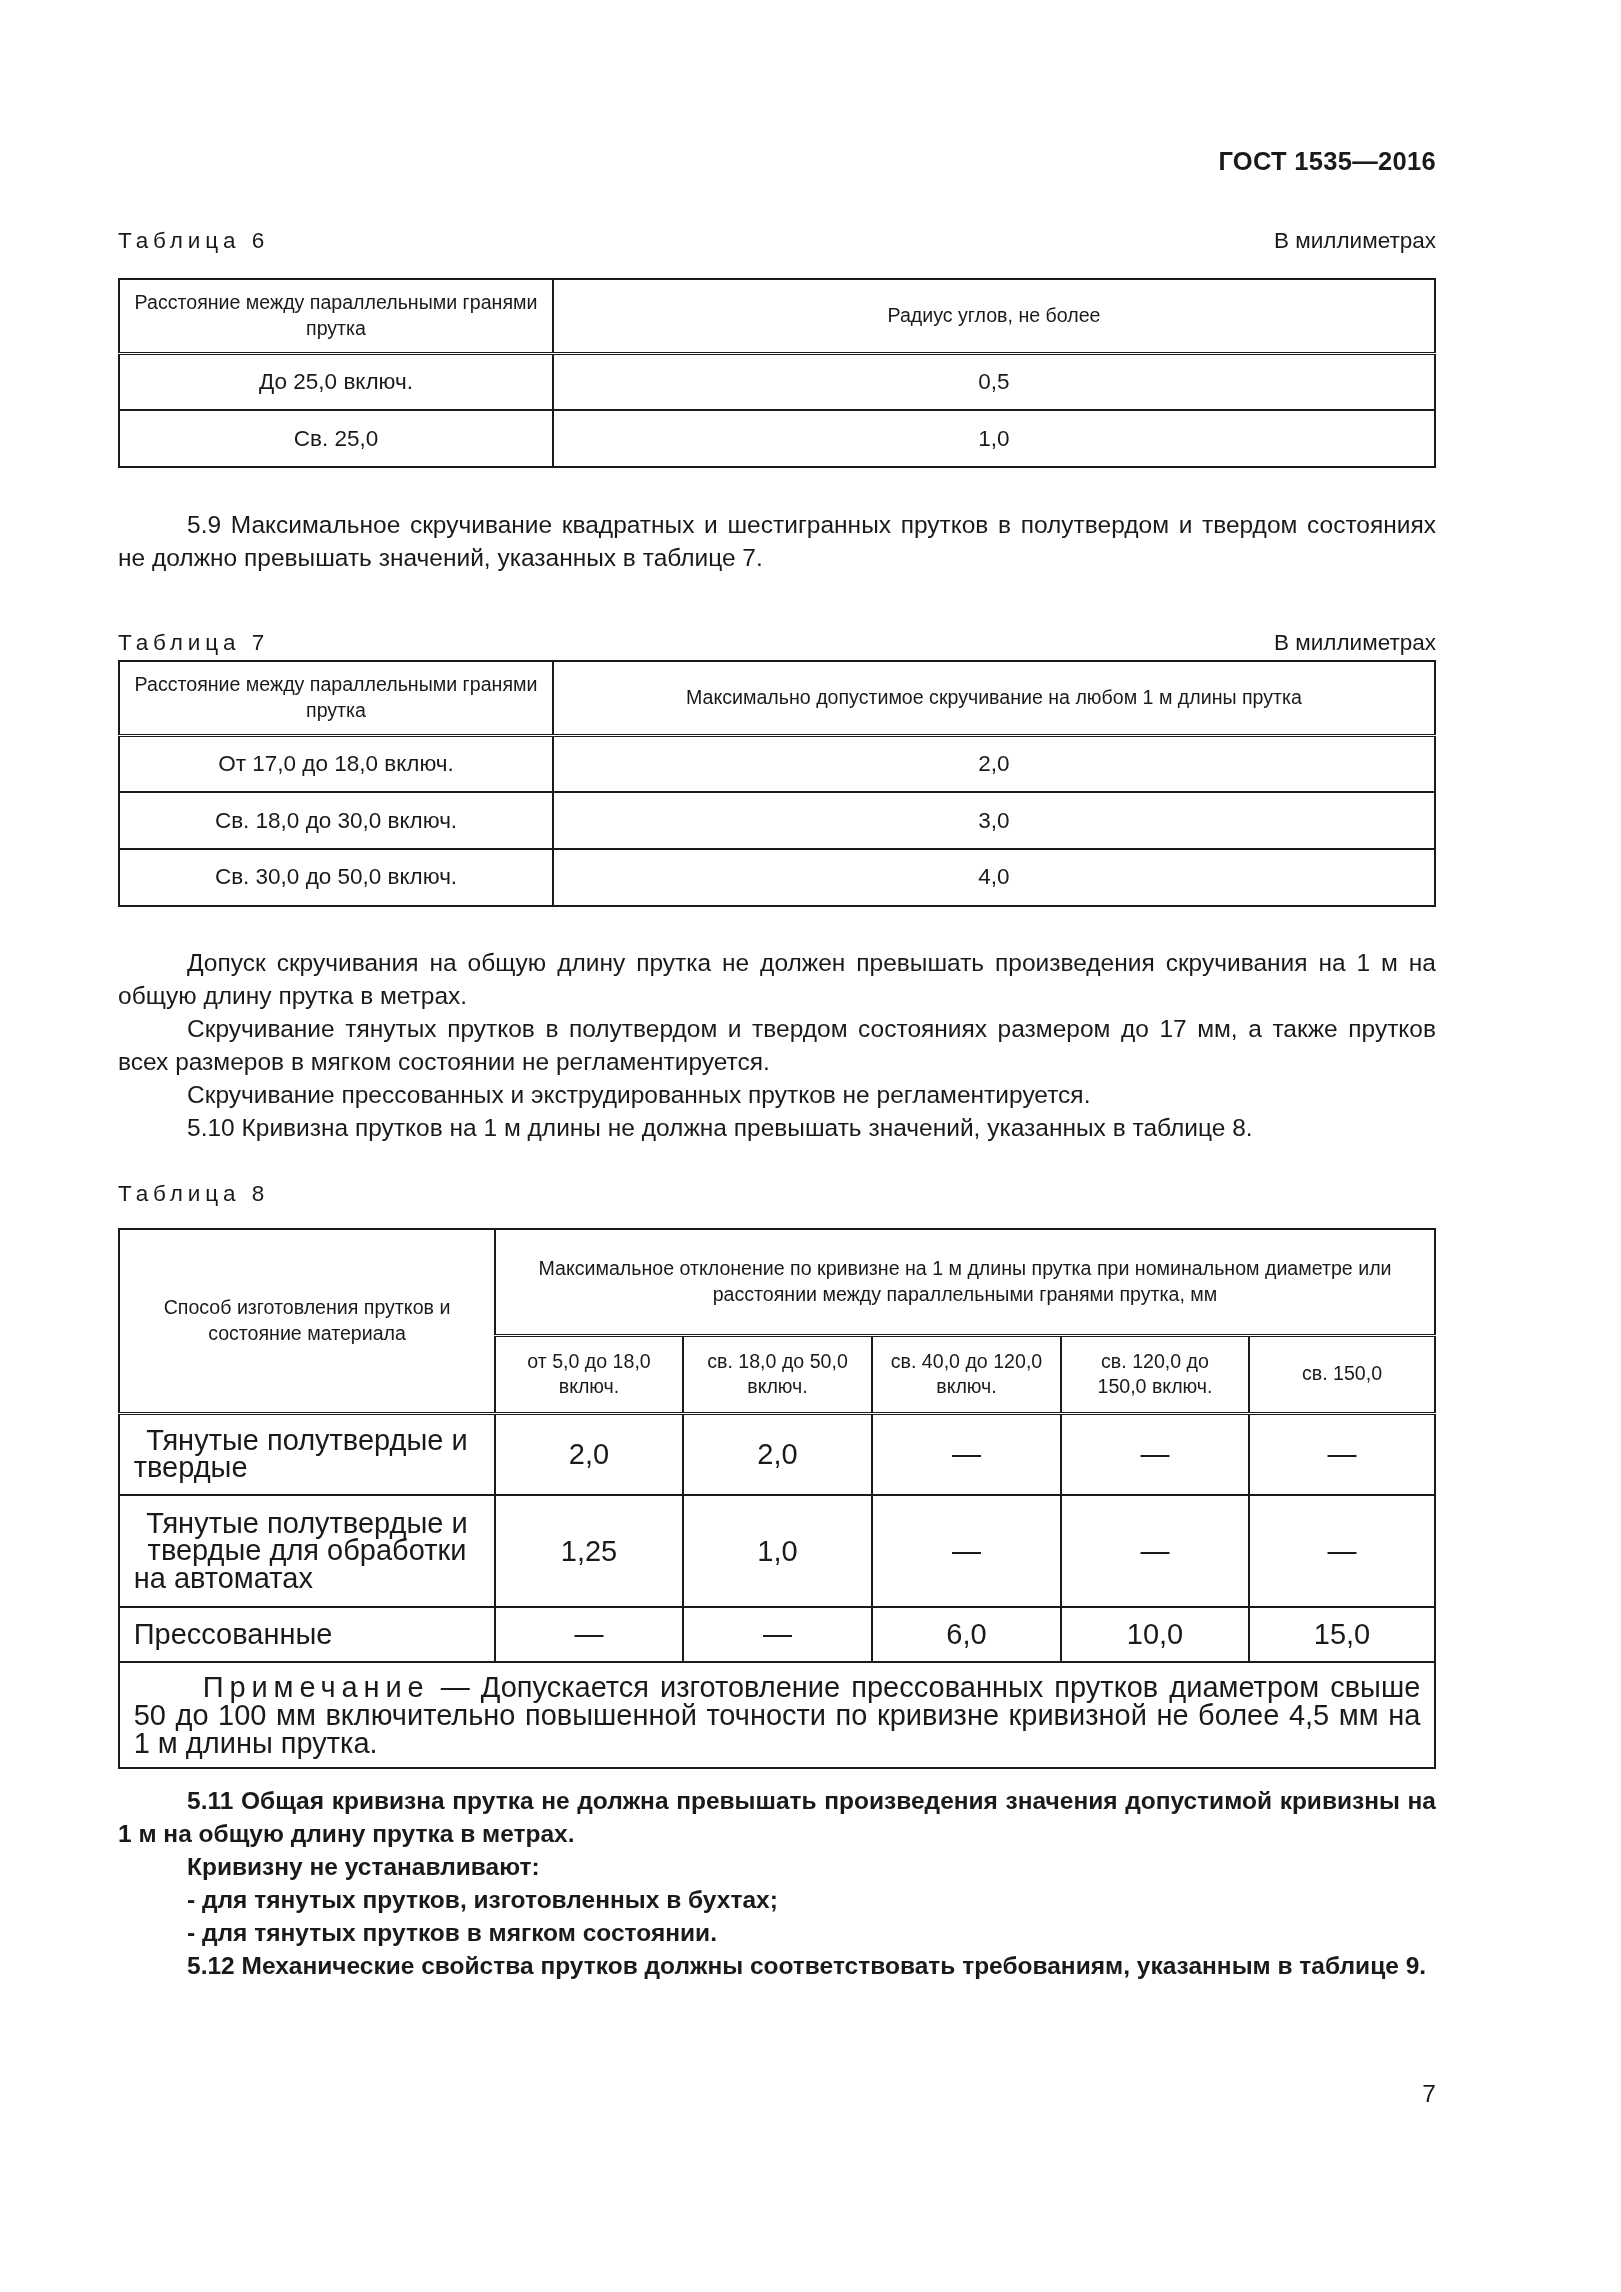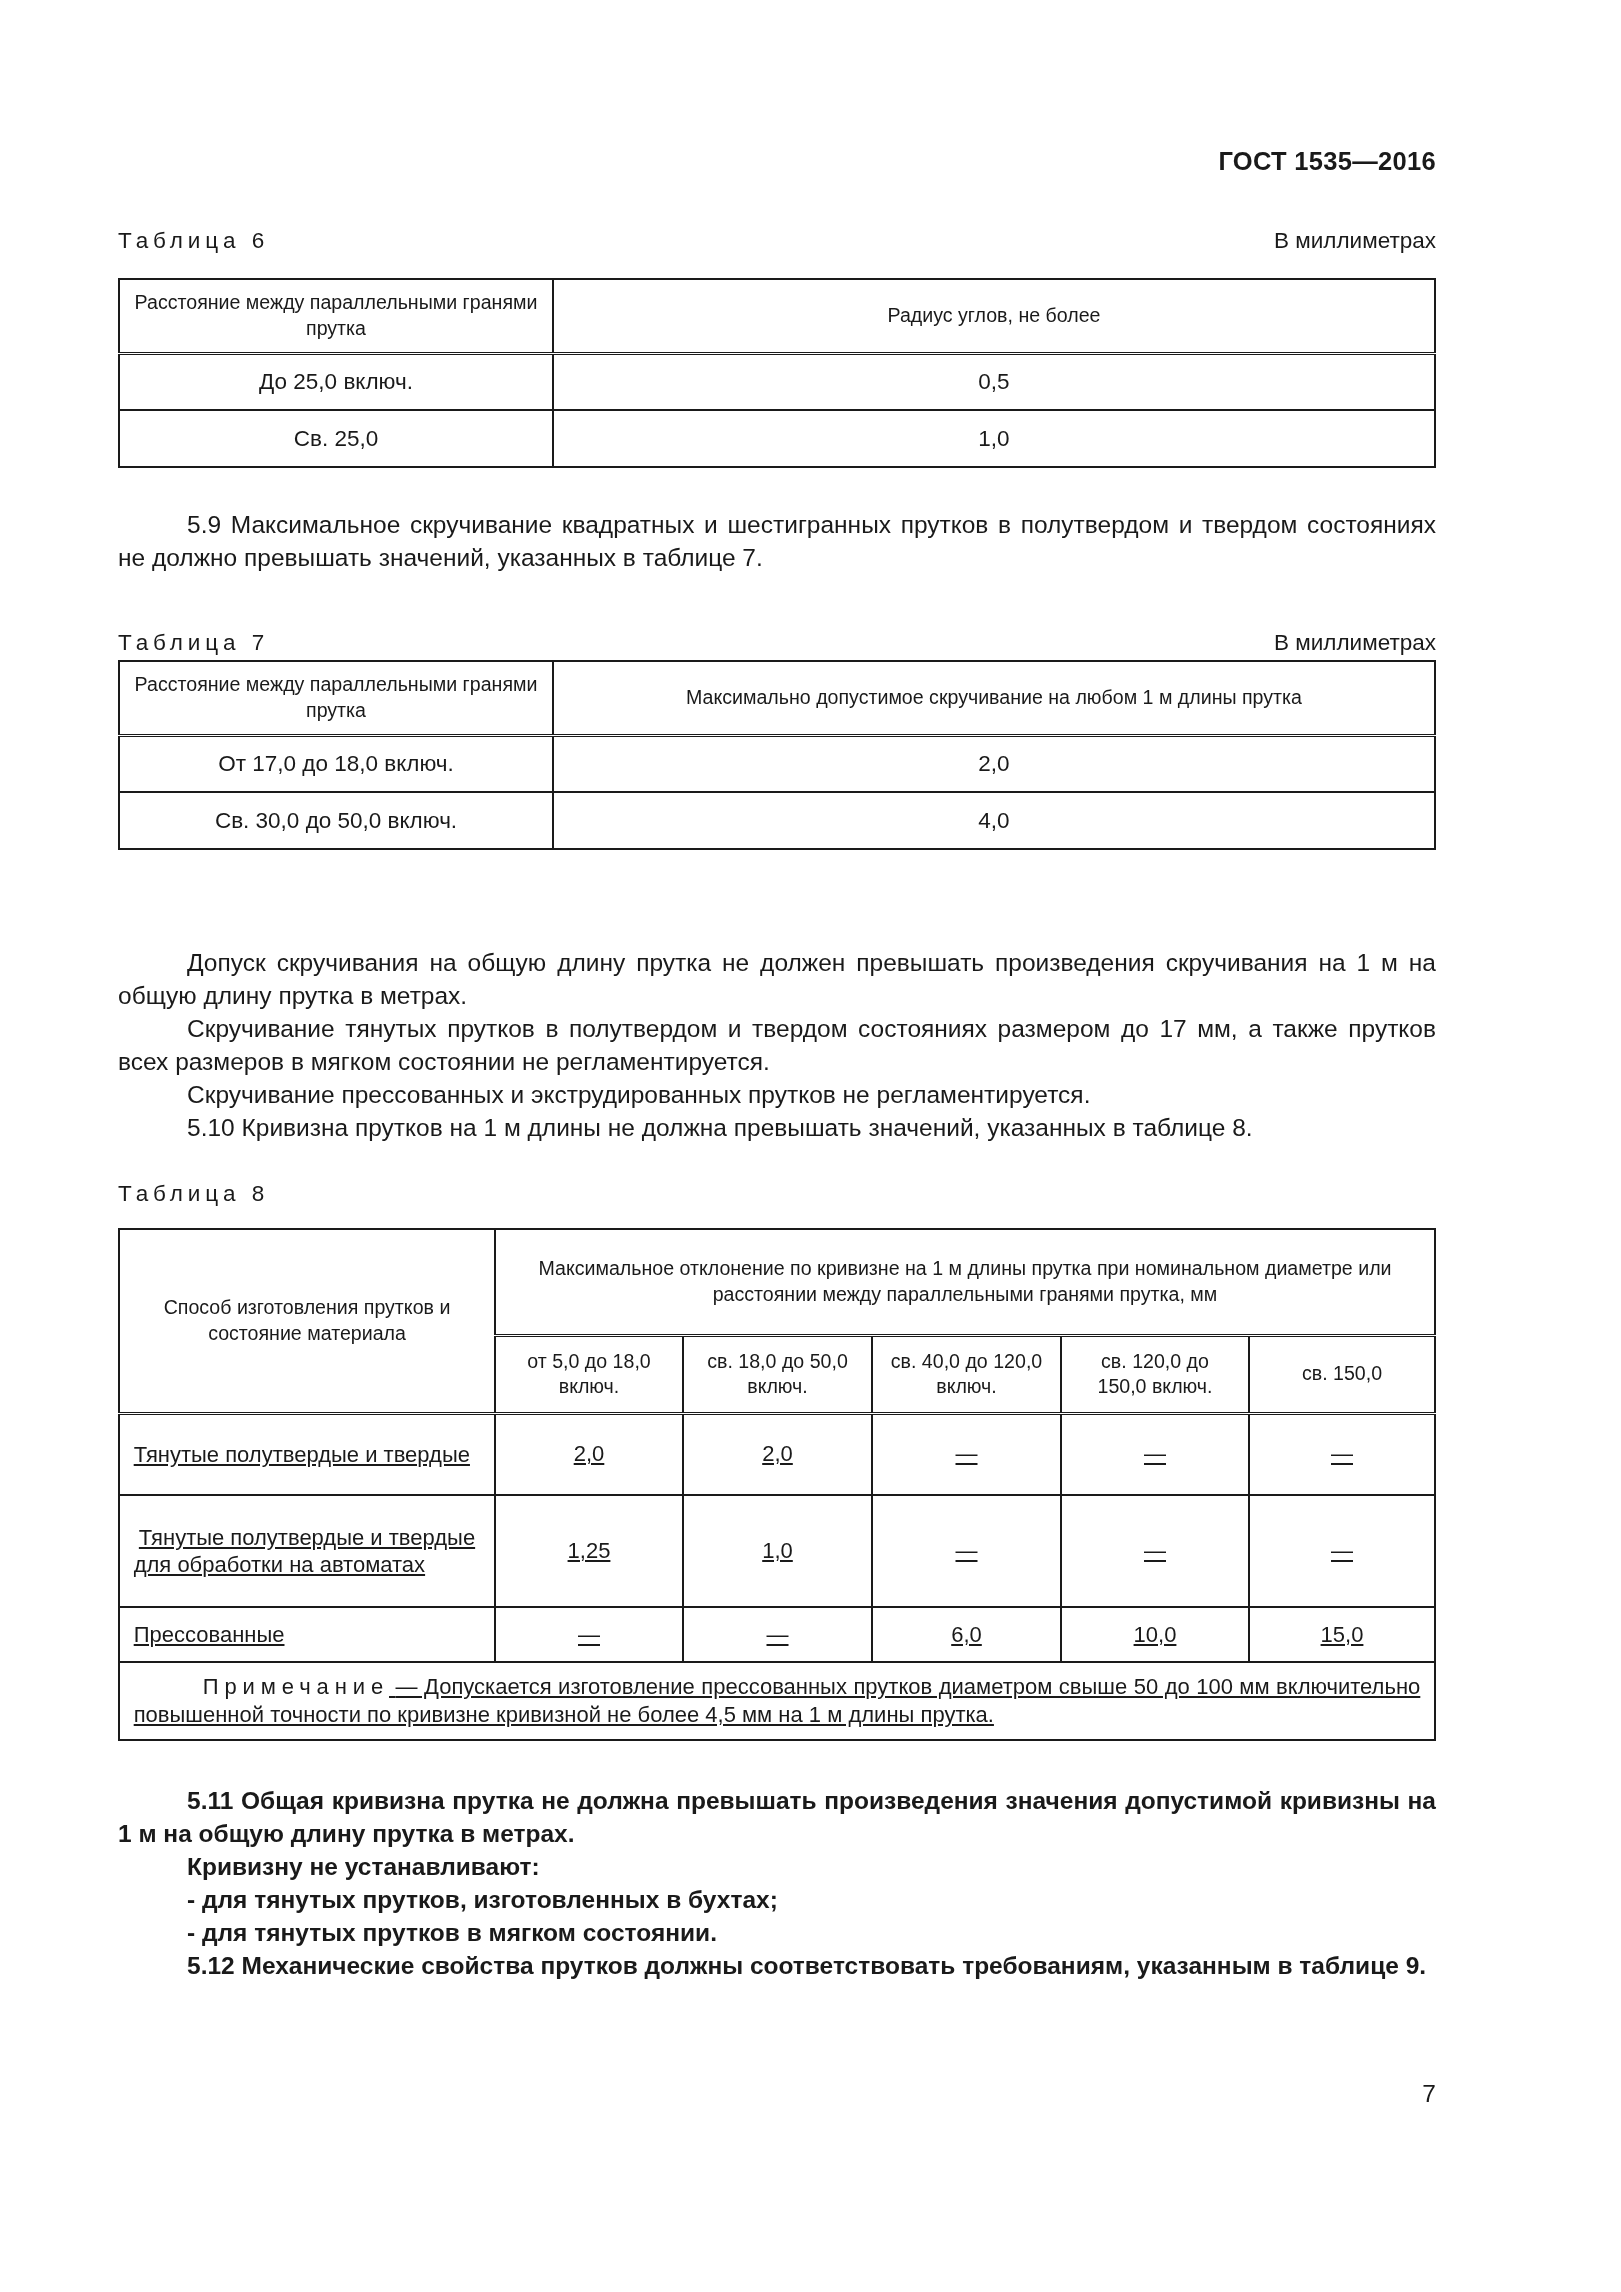--- a/index.html
+++ b/index.html
@@ -12,21 +12,21 @@
   table.doc { position: absolute; left: 118px; width: 1318px; border-collapse: collapse; font-size: 22.5px; }
   table.doc td, table.doc th { border: 2px solid #1a1a1a; padding: 5.9px 13.7px; font-weight: normal; }
   table.doc { border-top: 2.9px solid #1a1a1a; border-bottom: 2.9px solid #1a1a1a; }
   table.doc th { font-size: 19.6px; line-height: 25.5px; text-align: center; vertical-align: middle; }
   table.doc tr.hdr-last th { border-bottom: 3.9px double #1a1a1a; }
   table.doc td.c { text-align: center; }
   table.doc td.l { text-align: center; }
   .t6 td { height: 43px; }
   .t7 td { height: 43px; }
   .t8 td.l { text-align: justify; text-align-last: left; line-height: 27.4px; }
-  .t8 td { font-size: 22px; text-decoration: underline; }
+  .t8 td { font-size: 29px; }
   .note { text-align: justify; line-height: 28px; padding: 9.8px 13.7px !important; font-size: 21.6px; }
   .note .lbl { letter-spacing: 5.9px; display: inline-block; margin-left: 69px; }
   .page-num { position: absolute; right: 185px; top: 2080px; font-size: 24.5px; }
 </style>
 </head>
 <body>
 
 <div class="std-header">ГОСТ 1535—2016</div>
 
 <div class="cap-row" style="top:228px;">
@@ -66,20 +66,24 @@
       <col>
     </colgroup>
   <tbody>
       <tr class="hdr-last" style="height:74px;">
     <th>Расстояние между параллельными гранями прутка</th>
     <th>Максимально допустимое скручивание на любом 1 м длины прутка</th>
   </tr>
   <tr>
     <td class="l">От 17,0 до 18,0 включ.</td>
     <td class="c">2,0</td>
+  </tr>
+  <tr>
+    <td class="l">Св. 18,0 до 30,0 включ.</td>
+    <td class="c">3,0</td>
   </tr>
   <tr>
     <td class="l">Св. 30,0 до 50,0 включ.</td>
     <td class="c">4,0</td>
   </tr>
 </tbody>
   </table>
 
 <div class="para" style="top:946px;">
   <div><span class="indent"></span><span>Допуск скручивания на общую длину прутка не должен превышать произведения скручивания на 1 м на общую длину прутка в метрах.</span></div>

